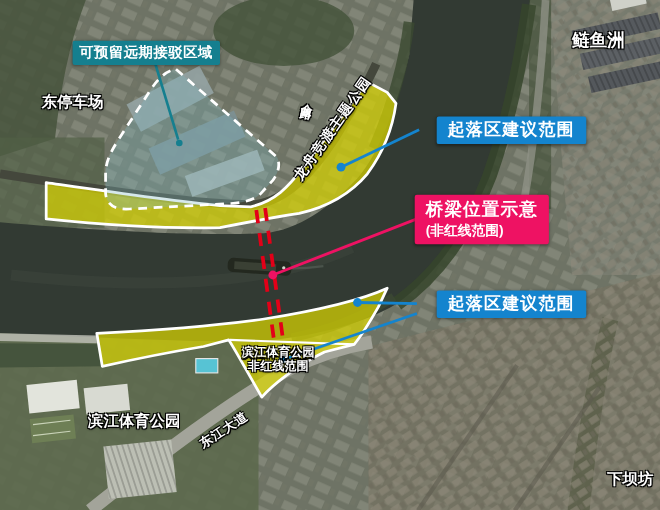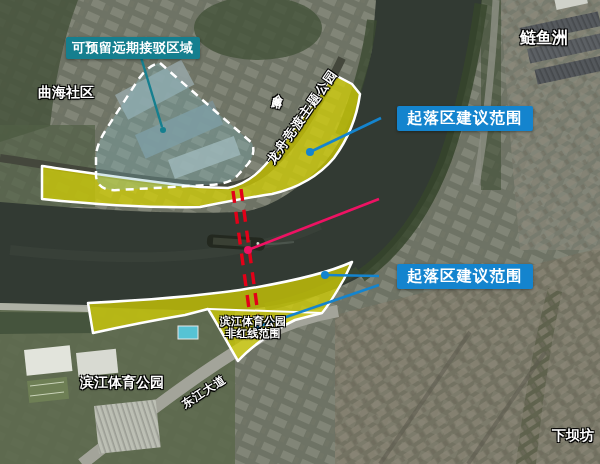--- a/index.html
+++ b/index.html
@@ -154,26 +154,30 @@
       <line x1="325" y1="275" x2="379" y2="276" style="stroke:var(--blue)" stroke-width="2.6"></line>
       <circle cx="325" cy="275" r="4" style="fill:var(--blue)"></circle>
 
       <line x1="379" y1="285" x2="257" y2="327" style="stroke:var(--blue)" stroke-width="2.4"></line>
       <circle cx="257" cy="327" r="3.5" style="fill:var(--blue)"></circle>
     </g>
   </svg>
 
   <div class="tag tag-teal" style="left:66px;top:37px;">可预留远期接驳区域</div>
 
-  <div class="otext" style="left:38px;top:85px;font-size:14px;">曲海社区</div>
+  <div class="otext" style="left:38px;top:85px;font-size:14px;">东停车场</div>
 
   <div class="otext" style="left:520px;top:29px;font-size:16px;">鲢鱼洲</div>
 
   <div class="tag tag-blue" style="left:377px;top:106px;">起落区建议范围</div>
 
+  <div class="tag tag-pink" style="left:377px;top:177px;">
+    <span class="l1">桥梁位置示意</span>
+    <span class="l2">(非红线范围)</span>
+  </div>
 
   <div class="tag tag-blue" style="left:377px;top:264px;">起落区建议范围</div>
 
   <div class="otext parking" style="left:218px;top:316px;width:70px;">
     <span style="display:block">滨江体育公园</span>
     <span style="display:block">非红线范围</span>
   </div>
 
   <div class="otext" style="left:80px;top:375px;font-size:14px;">滨江体育公园</div>
 

